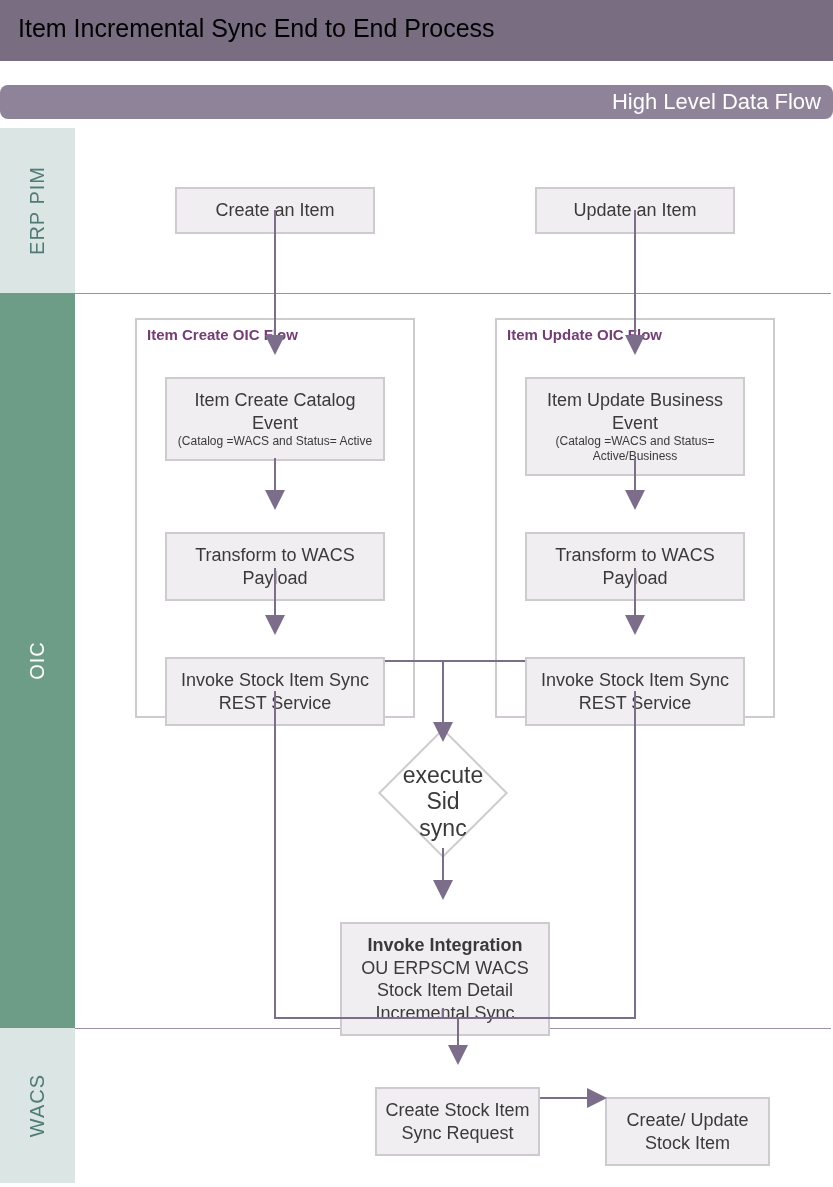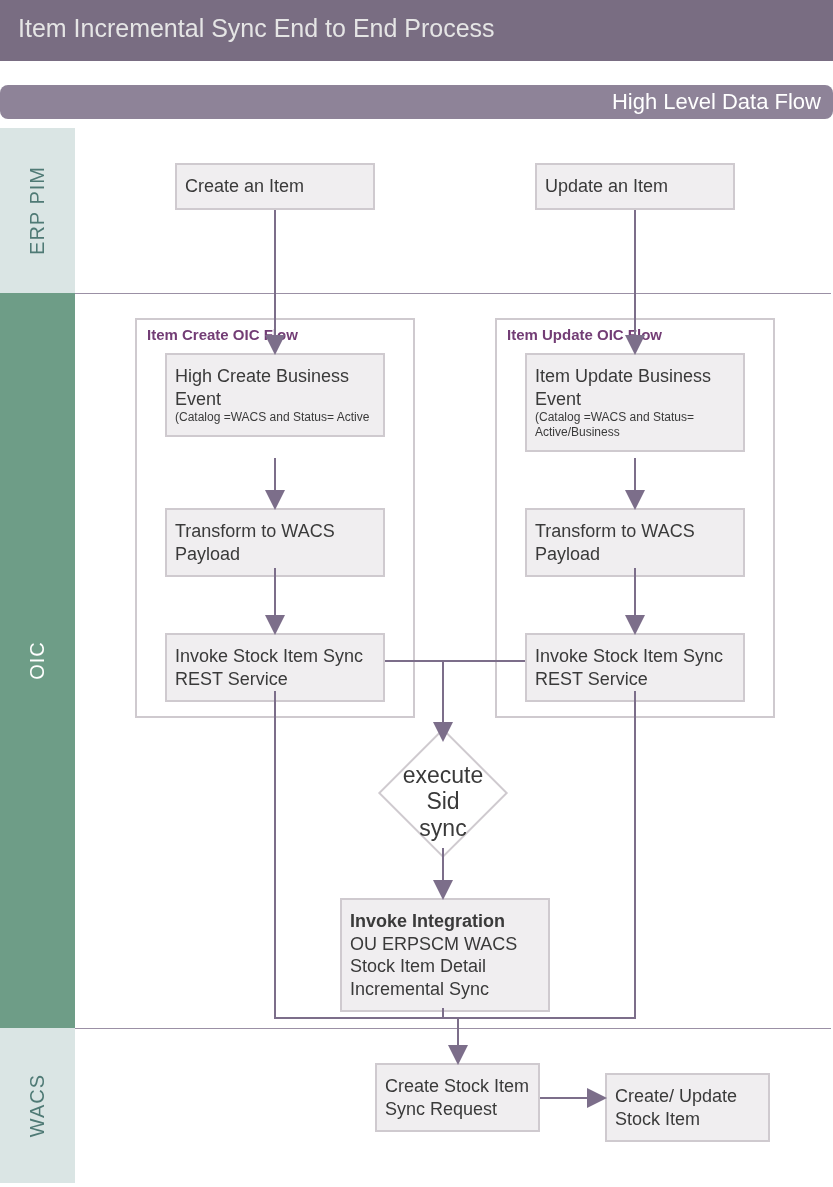--- a/index.html
+++ b/index.html
@@ -1,28 +1,28 @@
 <!DOCTYPE html>
 <html><head>
 <meta charset="utf-8">
 <style>
   * { box-sizing: border-box; margin: 0; padding: 0; }
   body { font-family: "Segoe UI", Arial, sans-serif; background: #fff; width: 833px; }
   .wrap { width: 833px; height: 1187px; position: relative; background: #fff; }
-  .titlebar { background: #796d82; color: #e5e5e5; font-size: 25px; padding: 14px 18px 18px; }
+  .titlebar { background: #796d82; color: #000000; font-size: 25px; padding: 14px 18px 18px; }
   .subbar { background: #8e8398; color: #fff; font-size: 22px; text-align: right; padding: 4px 12px; margin-top: 24px; border-radius: 8px; }
   .lanes { position: absolute; top: 128px; left: 0; width: 833px; }
   .lane-label { position: absolute; left: 0; width: 75px; display: flex; align-items: center; justify-content: center; }
   .lane-label span { transform: rotate(-90deg); white-space: nowrap; font-size: 20px; letter-spacing: 1px; }
   .lane-erp { top: 0; height: 165px; background: #dae5e4; color: #4f7a75; }
   .lane-oic { top: 165px; height: 735px; background: #6e9d87; color: #fff; }
   .lane-wacs { top: 900px; height: 155px; background: #dae5e4; color: #4f7a75; }
   .canvas { position: absolute; left: 75px; top: 0; width: 758px; height: 1055px; }
   .divider { position: absolute; left: 75px; width: 756px; border-top: 1px solid #9b90a5; }
-  .box { position: absolute; background: #f0eef0; border: 2px solid #cfcacf; text-align: left; padding: 10px 8px; font-size: 18px; color: #3a3a3a; line-height: 1.25; }
+  .box { position: absolute; background: #f0eef0; border: 2px solid #cfcacf; text-align: center; padding: 10px 8px; font-size: 18px; color: #3a3a3a; line-height: 1.25; margin-top: 24px; }
   .box .sub { font-size: 12px; }
   .group { position: absolute; border: 2px solid #cfcacf; background: #fff; }
   .group-label { position: absolute; top: 6px; left: 10px; font-size: 15px; color: #733d75; font-weight: 600; }
   .diamond { position: absolute; width: 130px; height: 130px; }
   .diamond .shape { width: 92px; height: 92px; background: #fff; border: 2px solid #cfcacf; transform: rotate(45deg); position: absolute; left: 19px; top: 19px; }
   .diamond .label { position: absolute; width: 130px; top: 34px; text-align: center; font-size: 23px; color: #3a3a3a; line-height: 1.15; }
   svg.arrows { position: absolute; left: 0; top: 0; width: 758px; height: 1055px; pointer-events: none; }
   .bold { font-weight: 600; }
 </style>
 </head>
@@ -51,21 +51,21 @@
       <div class="box" style="left:460px; top:35px; width:200px;"><span>Update an Item</span></div>
 
       <div class="group" style="left:60px; top:190px; width:280px; height:400px;">
         <div class="group-label">Item Create OIC Flow</div>
       </div>
       <div class="group" style="left:420px; top:190px; width:280px; height:400px;">
         <div class="group-label">Item Update OIC Flow</div>
       </div>
 
       <div class="box" style="left:90px; top:225px; width:220px;">
-        <div>High Create Business Event</div>
+        <div>Item Create Catalog Event</div>
         <div class="sub">(Catalog =WACS and Status= Active</div>
       </div>
       <div class="box" style="left:90px; top:380px; width:220px;"><span>Transform to WACS Payload</span></div>
       <div class="box" style="left:90px; top:505px; width:220px;"><span>Invoke  Stock Item Sync REST Service</span></div>
 
       <div class="box" style="left:450px; top:225px; width:220px;">
         <div>Item Update Business Event</div>
         <div class="sub">(Catalog =WACS and Status= Active/Business</div>
       </div>
       <div class="box" style="left:450px; top:380px; width:220px;"><span>Transform to WACS Payload</span></div>

